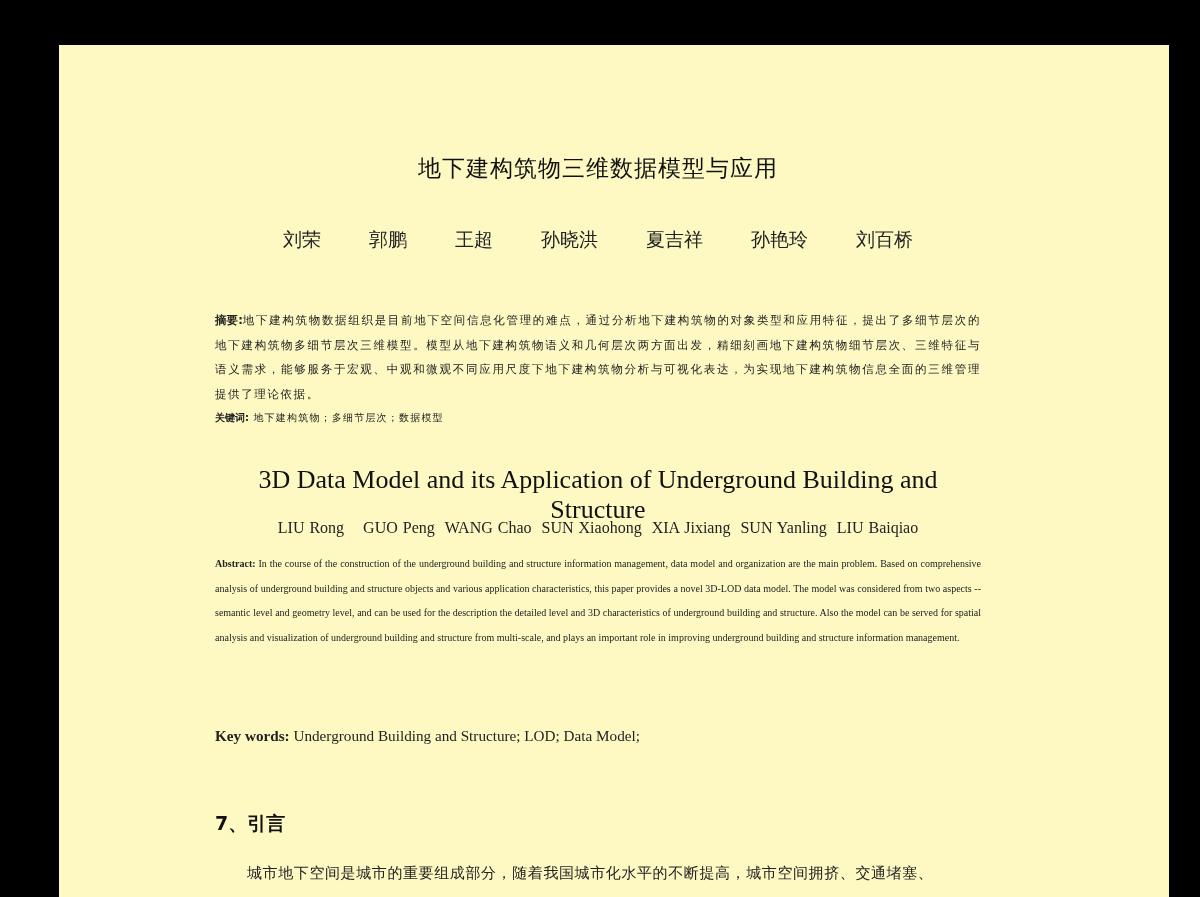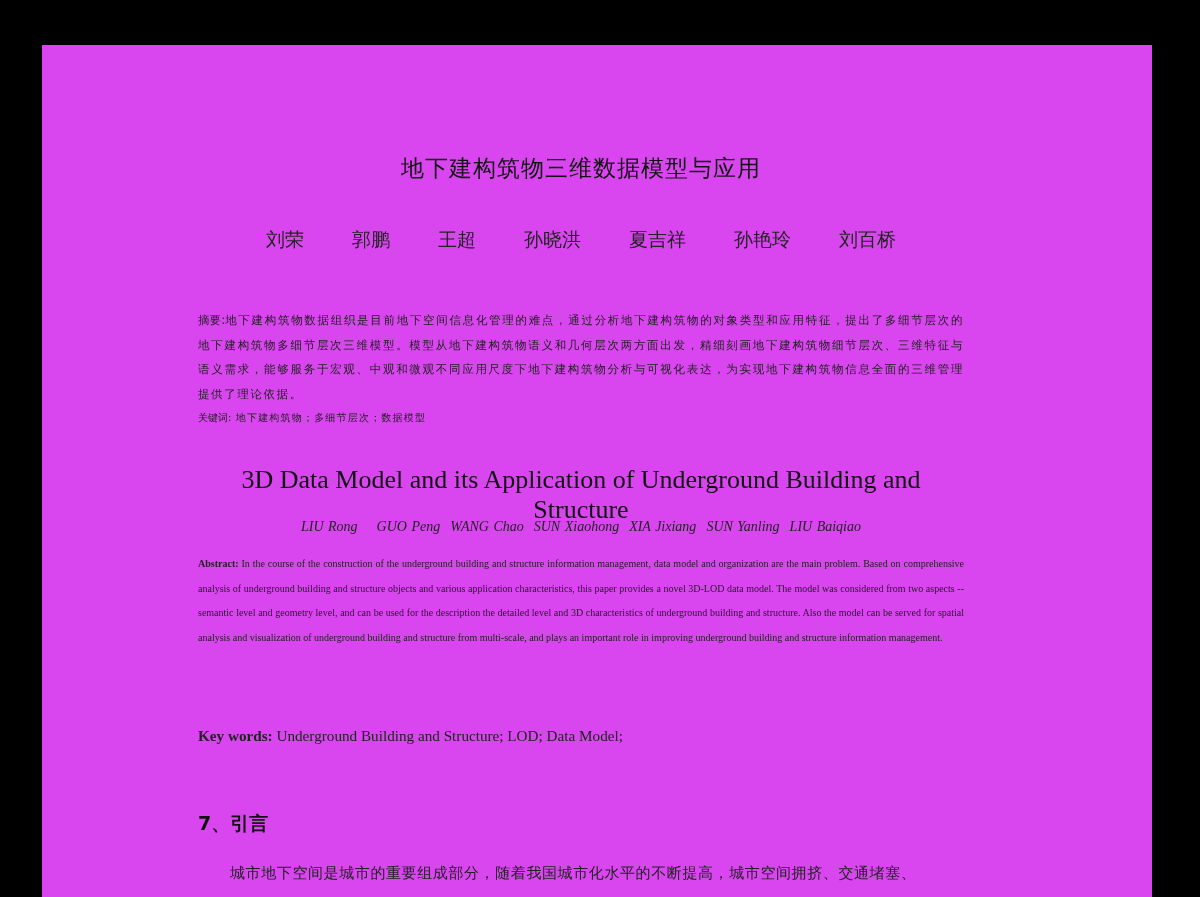--- a/index.html
+++ b/index.html
@@ -5,25 +5,25 @@
     html, body {
       margin: 0;
       padding: 0;
       width: 1200px;
       height: 897px;
       overflow: hidden;
       background: #000000;
     }
     .page {
       position: absolute;
-      left: 42px;
+      left: 59px;
       top: 45px;
       width: 1110px;
       height: 852px;
-      background: #d946ef;
+      background: #fef9c3;
       overflow: hidden;
     }
     .content {
       position: absolute;
       left: 156px;
       width: 766px;
       top: 0;
     }
     .cn-title {
       position: absolute;
@@ -54,21 +54,21 @@
       width: 766px;
       font-family: "DejaVu Serif", serif;
       font-size: 11.5px;
       line-height: 24.5px;
       color: #222;
       text-align: justify;
       letter-spacing: 1.6px;
     }
     .cn-abstract b, .cn-keywords b {
       font-family: "DejaVu Sans", sans-serif;
-      font-weight: normal;
+      font-weight: bold;
       letter-spacing: 0;
     }
     .cn-keywords {
       position: absolute;
       top: 361px;
       left: 0;
       width: 766px;
       font-family: "DejaVu Serif", serif;
       font-size: 10px;
       line-height: 24px;
@@ -85,24 +85,23 @@
       font-size: 26px;
       color: #111;
     }
     .en-authors {
       position: absolute;
       top: 474px;
       left: 0;
       width: 766px;
       text-align: center;
       font-family: "Liberation Serif", serif;
-      font-size: 14px;
+      font-size: 16px;
       color: #222;
       word-spacing: 1px;
-      font-style: italic;
     }
     .en-authors span { margin: 0 5px; }
     .en-authors span:first-child { margin-right: 14px; }
     .en-abstract {
       position: absolute;
       top: 507px;
       left: 0;
       width: 766px;
       font-family: "Liberation Serif", serif;
       font-size: 10px;

